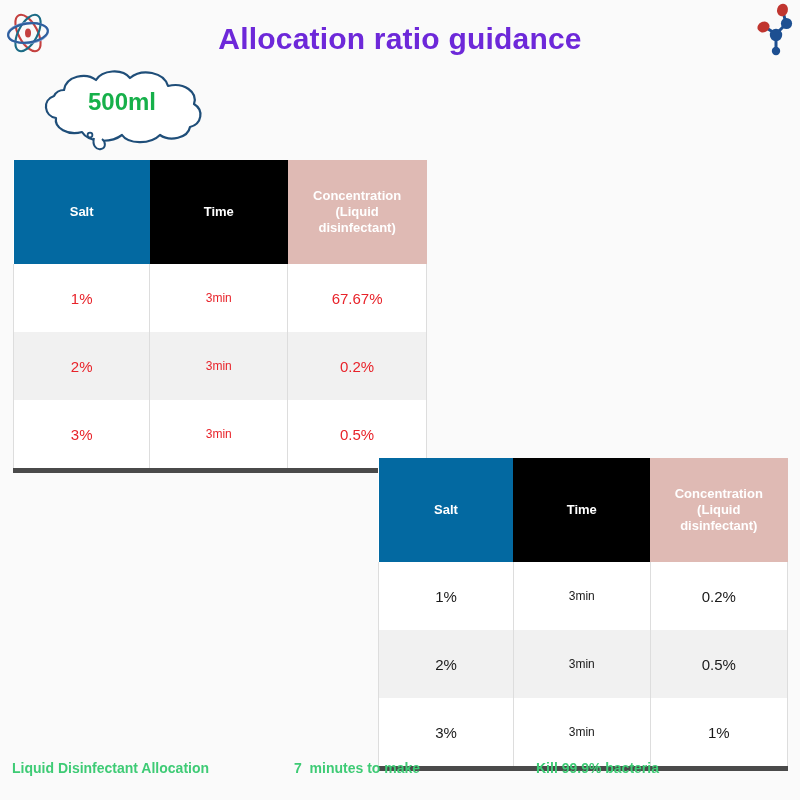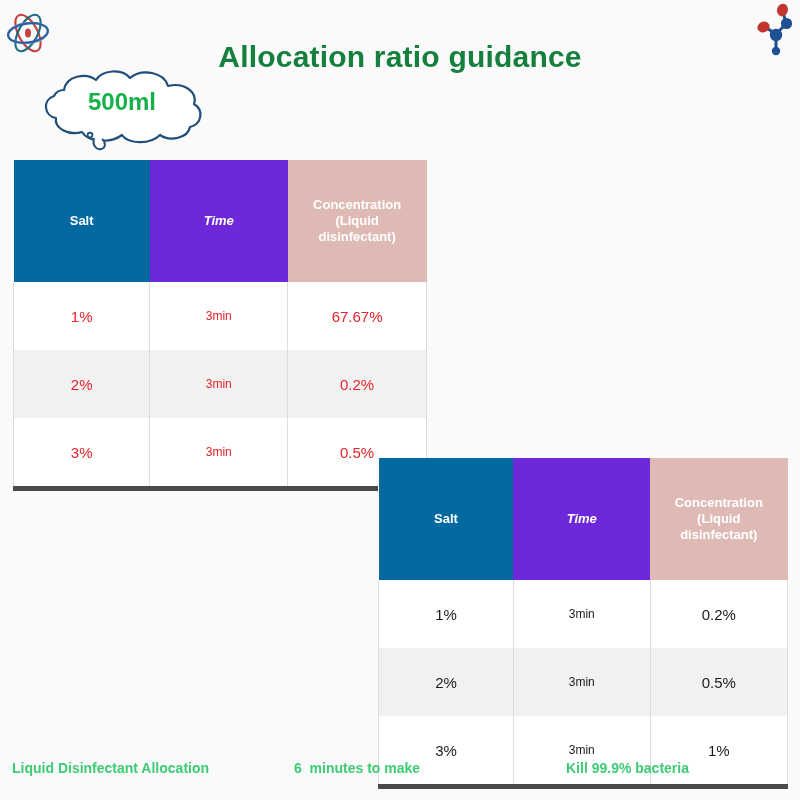--- a/index.html
+++ b/index.html
@@ -36,26 +36,26 @@
     left: 752px;
     top: 2px;
     width: 48px;
     height: 54px;
   }
 
   
   .page-title {
     position: absolute;
     left: 0;
-    top: 40px;
+    top: 22px;
     width: 800px;
     text-align: center;
     font-size: 30px;
     font-weight: bold;
-    color: #15803d;
+    color: #6d28d9;
     letter-spacing: 0.2px;
     font-family: "Liberation Sans", sans-serif;
   }
 
   
   .cloud {
     position: absolute;
     width: 200px;
     height: 86px;
   }
@@ -92,27 +92,27 @@
   .ratio-table col.c-salt  { width: 33.0%; }
   .ratio-table col.c-time  { width: 33.4%; }
   .ratio-table col.c-conc  { width: 33.6%; }
 
   .ratio-table thead th {
     color: #ffffff;
     font-size: 13px;
     font-weight: bold;
     text-align: center;
     vertical-align: middle;
-    padding: 17px;
+    padding: 8px;
     height: 88px;
     line-height: 1.25;
     border: none;
   }
   .ratio-table thead th.h-salt { background: #0369a1; }
-  .ratio-table thead th.h-time { background: #6d28d9; font-style: italic; }
+  .ratio-table thead th.h-time { background: #000000; }
   .ratio-table thead th.h-conc { background: #dfbab4; }
 
   .ratio-table tbody td {
     text-align: center;
     vertical-align: middle;
     height: 68px;
     padding: 0;
     border-left: 1px solid #dddddd;
     border-right: 1px solid #dddddd;
     background: #ffffff;
@@ -137,21 +137,21 @@
   }
   .footer-item {
     position: absolute;
     font-size: 14px;
     font-weight: bold;
     color: #3ecb75;
     white-space: pre;
   }
   #footer-0 { left: 12px;  }
   #footer-1 { left: 294px; }
-  #footer-2 { left: 566px; }
+  #footer-2 { left: 536px; }
 </style>
 </head>
 <body>
 
 <div class="stage">
 
   <div class="atom-icon">
     <svg viewBox="0 0 52 54" width="52" height="54" aria-hidden="true">
       <g fill="none" stroke-width="2.1">
         <ellipse cx="26" cy="27" rx="9.5" ry="20" stroke="#c4403f" transform="rotate(-28 26 27)"></ellipse>
@@ -261,17 +261,17 @@
       <tr>
         <td class="v-salt">3%</td>
         <td class="v-time">3min</td>
         <td class="v-conc">1%</td>
       </tr>
     </tbody>
   </table>
 
   <div class="footer">
     <div class="footer-item" id="footer-0">Liquid Disinfectant Allocation</div>
-    <div class="footer-item" id="footer-1">6  minutes to make</div>
+    <div class="footer-item" id="footer-1">7  minutes to make</div>
     <div class="footer-item" id="footer-2">Kill 99.9% bacteria</div>
   </div>
 
 </div>
 
 </body></html>

